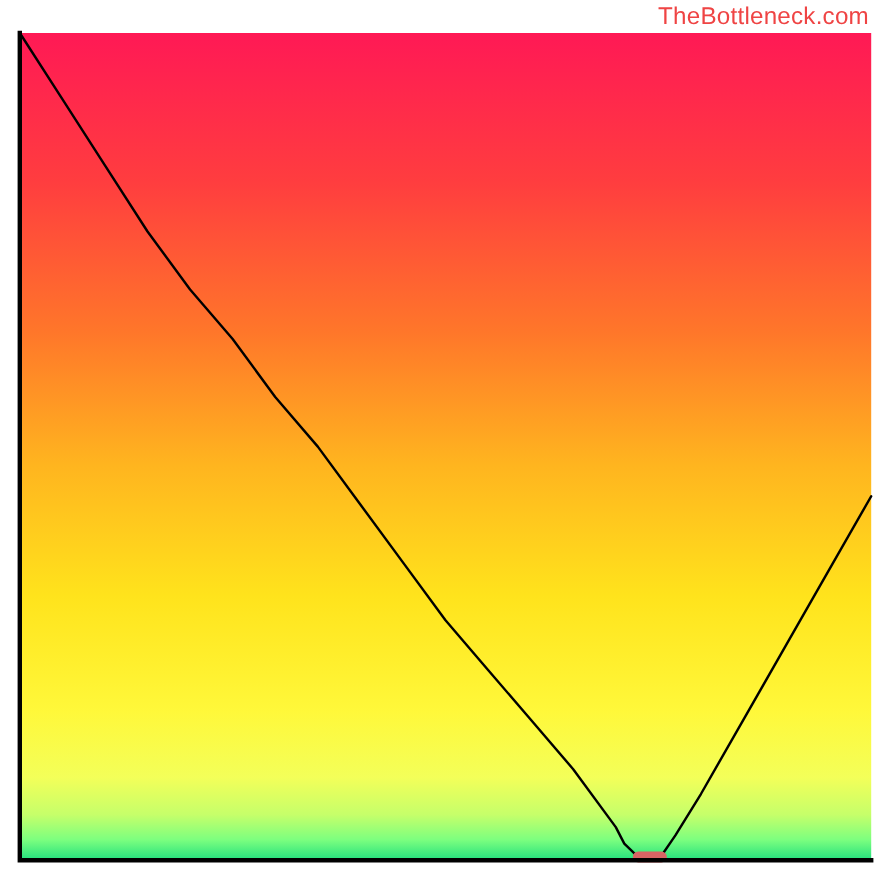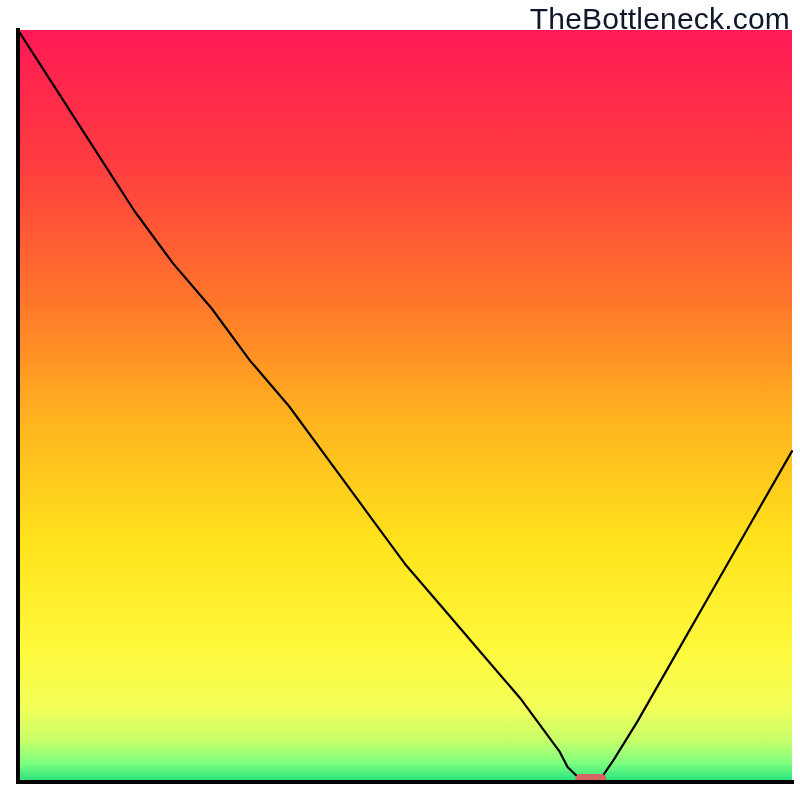--- a/index.html
+++ b/index.html
@@ -18,23 +18,23 @@
   }
   svg {
     position: absolute;
     inset: 0;
     display: block;
   }
   .watermark {
     position: absolute;
     top: 2px;
     right: 10px;
-    font-size: 30px;
+    font-size: 22px;
     font-weight: 500;
-    color: #0f172a;
+    color: #ef4444;
     letter-spacing: 0.2px;
     pointer-events: none;
   }
 </style>
 </head>
 <body>
 
 <div class="canvas-wrap">
   <svg viewBox="0 0 800 800">
       <defs>

